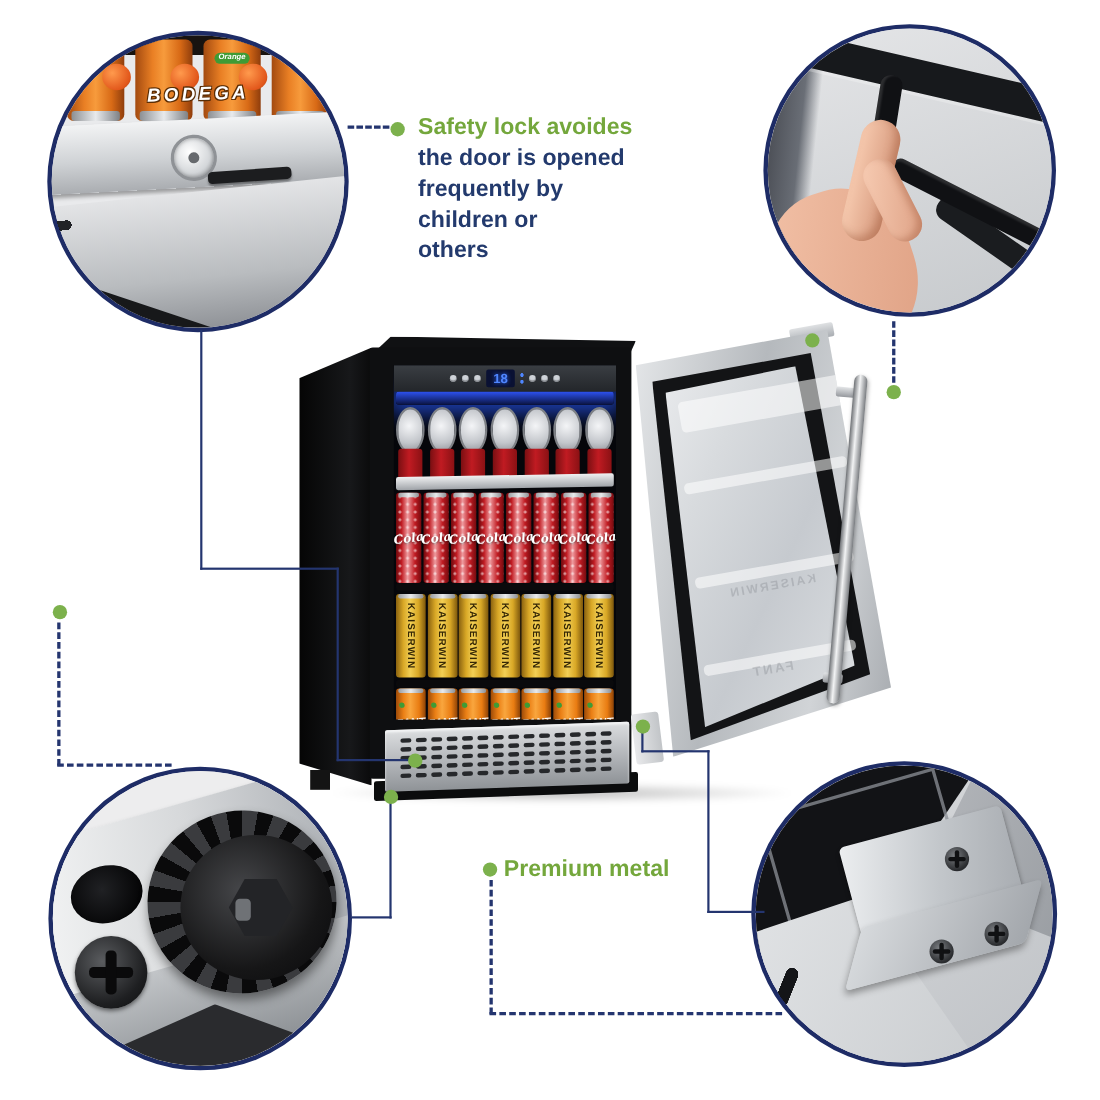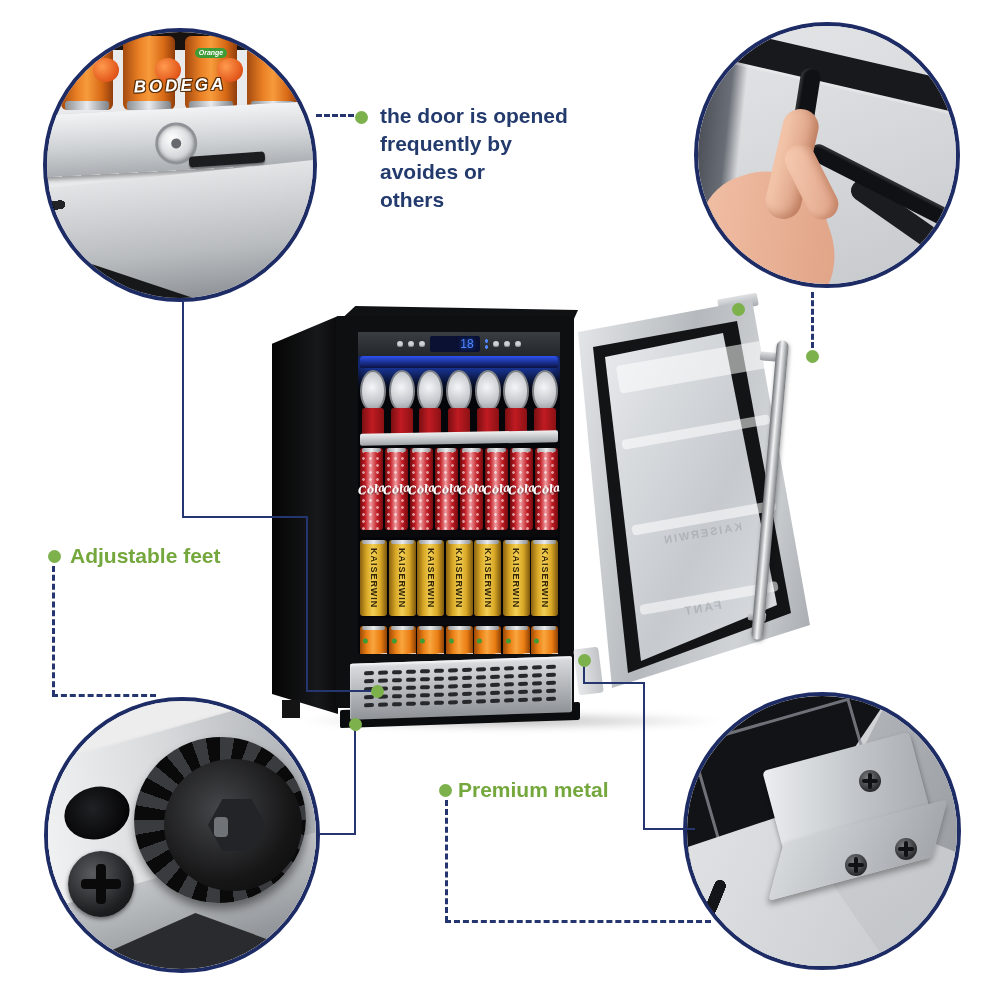--- a/index.html
+++ b/index.html
@@ -118,22 +118,22 @@
   #side-panel{left:272px;top:316px;width:66px;height:398px;z-index:2;
         clip-path:polygon(0 7%,100% 0,100% 100%,0 95%);
         background:linear-gradient(90deg,#050505,#17181a 70%,#0a0a0b);}
   #top-face{left:336px;top:306px;width:242px;height:20px;z-index:2;
         clip-path:polygon(0 90%,8% 0,100% 20%,97% 100%);background:#101113;}
   #front{left:336px;top:316px;width:238px;height:392px;background:#0e0f11;border-radius:3px;z-index:3;}
   #cavity{left:358px;top:332px;width:202px;height:322px;background:#05060a;overflow:hidden;z-index:4;}
   #panel{left:0;top:0;width:100%;height:24px;background:linear-gradient(180deg,#3a3e43,#23262a);
         display:flex;align-items:center;justify-content:center;gap:5px;z-index:6;}
   .pbtn{width:6px;height:6px;border-radius:50%;background:#cfd3d8;box-shadow:inset 0 -1px 1px #7e8287;}
-  .pdisp{width:26px;height:16px;background:#0a1133;border-radius:2px;color:#4f86ff;font-size:12px;font-weight:normal;
-        text-align:center;line-height:16px;text-shadow:0 0 4px #2e6bff;padding-left:24px;}
+  .pdisp{width:26px;height:16px;background:#0a1133;border-radius:2px;color:#4f86ff;font-size:12px;font-weight:bold;
+        text-align:center;line-height:16px;text-shadow:0 0 4px #2e6bff;}
   .pcolon{width:3px;height:12px;background:radial-gradient(circle at 50% 25%,#4f86ff 1.5px,transparent 2px),
         radial-gradient(circle at 50% 75%,#4f86ff 1.5px,transparent 2px);}
   #led{left:2px;top:24px;width:198px;height:12px;z-index:5;
         background:linear-gradient(180deg,#2d52f0,#0a1340);box-shadow:0 0 20px 7px rgba(40,90,255,.75);
         border-radius:3px;}
   .shelf-row{left:2px;width:198px;display:flex;justify-content:space-between;align-items:flex-end;z-index:5;}
   [data-shelf="tops"]{top:34px;height:72px;}
   [data-shelf="cola"]{top:114px;height:84px;}
   [data-shelf="kaiser"]{top:206px;height:78px;}
   [data-shelf="fanta"]{top:292px;height:64px;}
@@ -591,25 +591,25 @@
 <div class="dv" style="left:52px;top:566px;height:130px;"></div>
 <div class="dh" style="left:52px;top:694px;width:104px;"></div>
 
 <div class="dot" style="left:439px;top:784px;"></div>
 <div class="dv" style="left:445px;top:800px;height:122px;"></div>
 <div class="dh" style="left:445px;top:920px;width:266px;"></div>
 
 <div class="dot" style="left:732px;top:303px;z-index:19;"></div>
 
 <div class="callout" style="left:380px;top:102px;width:220px;">
+  <span class="hl">Safety lock avoides</span>
   <span class="body">the door is opened
 frequently by
-avoides or
+children or
 others</span>
 </div>
 <div class="callout" style="left:824px;top:348px;width:170px;">
 </div>
 <div class="callout" style="left:70px;top:542px;width:200px;">
-  <span class="hl">Adjustable feet</span>
 </div>
 <div class="callout" style="left:458px;top:776px;width:200px;">
   <span class="hl">Premium metal</span>
 </div>
 
 </body></html>

